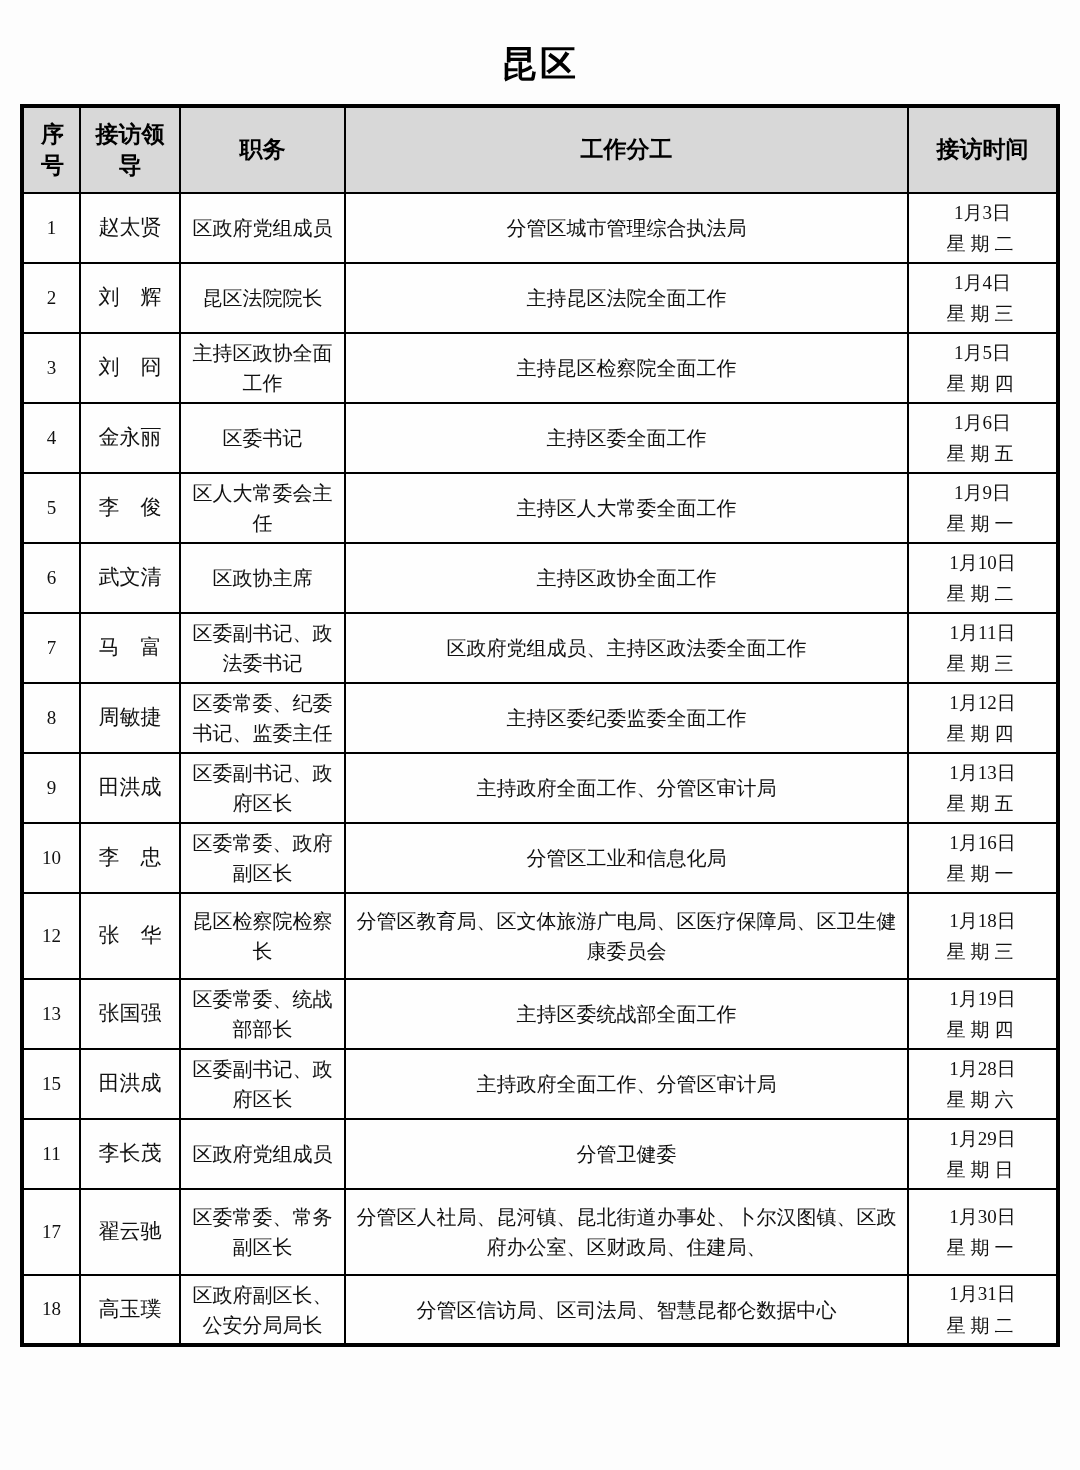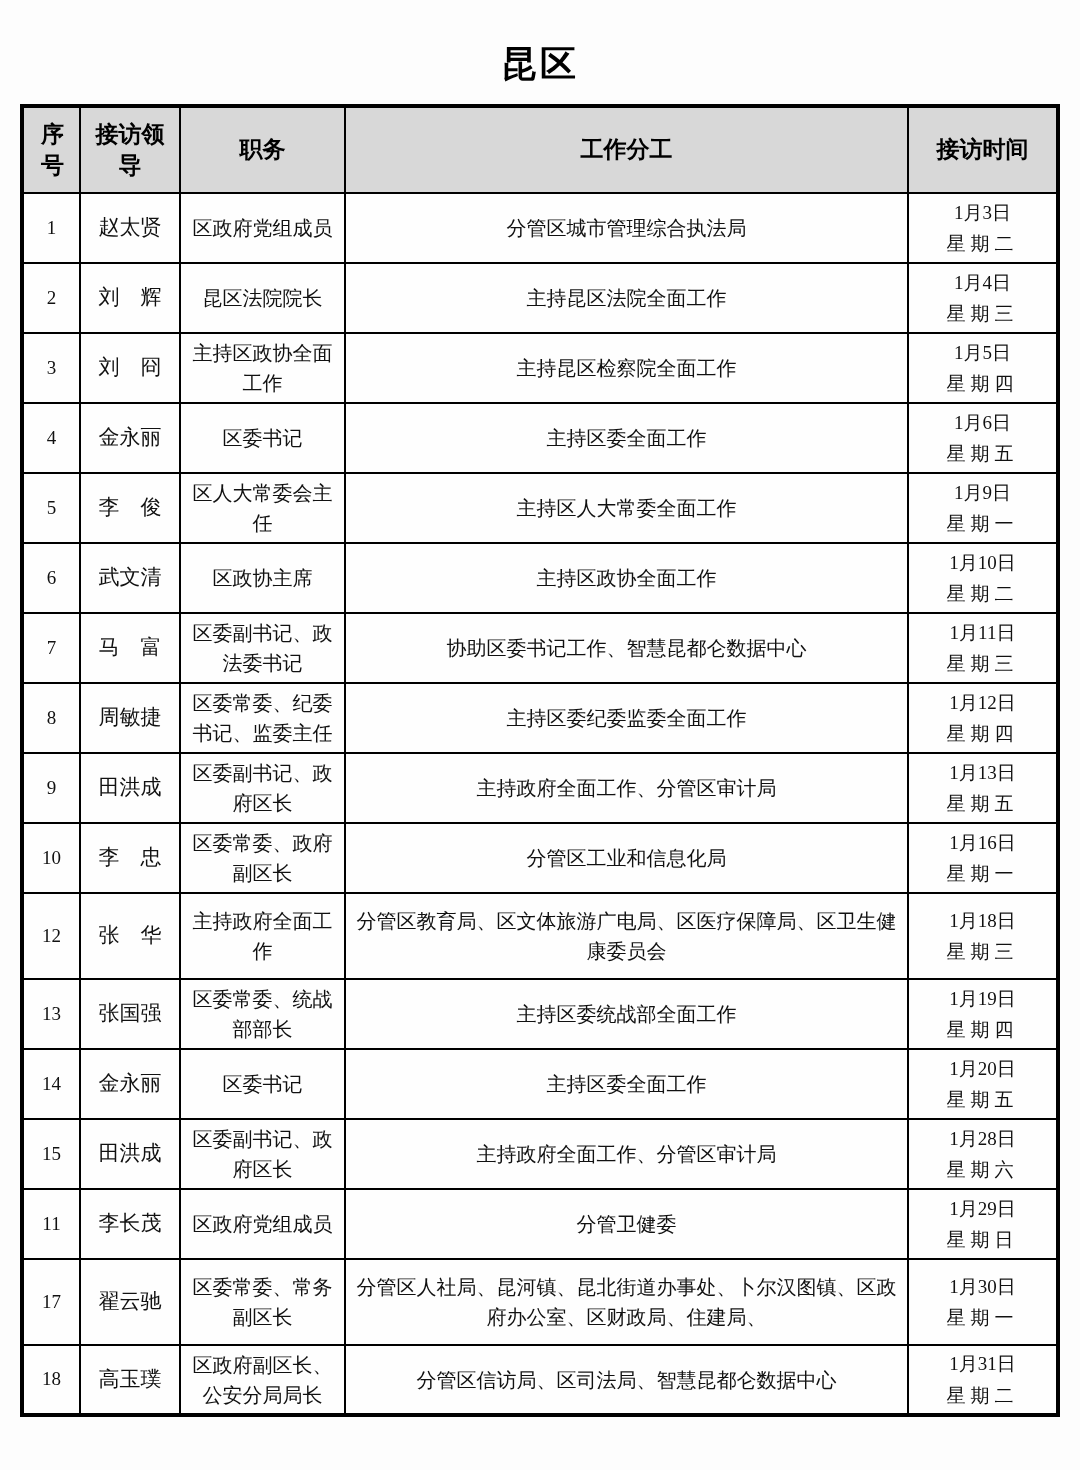--- a/index.html
+++ b/index.html
@@ -148,21 +148,21 @@
         <td class="cell-duty">主持区政协全面工作</td>
         <td class="cell-time">
           <span class="time-date">1月10日</span>
           <span class="time-week">星期二</span>
         </td>
       </tr>
       <tr>
         <td class="cell-no">7</td>
         <td class="cell-name">马　富</td>
         <td class="cell-title">区委副书记、政法委书记</td>
-        <td class="cell-duty">协助区委书记工作、智慧昆都仑数据中心</td>
+        <td class="cell-duty">区政府党组成员、主持区政法委全面工作</td>
         <td class="cell-time">
           <span class="time-date">1月11日</span>
           <span class="time-week">星期三</span>
         </td>
       </tr>
       <tr>
         <td class="cell-no">8</td>
         <td class="cell-name">周敏捷</td>
         <td class="cell-title">区委常委、纪委书记、监委主任</td>
         <td class="cell-duty">主持区委纪委监委全面工作</td>
@@ -187,48 +187,38 @@
         <td class="cell-title">区委常委、政府副区长</td>
         <td class="cell-duty">分管区工业和信息化局</td>
         <td class="cell-time">
           <span class="time-date">1月16日</span>
           <span class="time-week">星期一</span>
         </td>
       </tr>
       <tr>
         <td class="cell-no">12</td>
         <td class="cell-name">张　华</td>
-        <td class="cell-title">主持政府全面工作</td>
+        <td class="cell-title">昆区检察院检察长</td>
         <td class="cell-duty">分管区教育局、区文体旅游广电局、区医疗保障局、区卫生健康委员会</td>
         <td class="cell-time">
           <span class="time-date">1月18日</span>
           <span class="time-week">星期三</span>
         </td>
       </tr>
       <tr>
         <td class="cell-no">13</td>
         <td class="cell-name">张国强</td>
         <td class="cell-title">区委常委、统战部部长</td>
         <td class="cell-duty">主持区委统战部全面工作</td>
         <td class="cell-time">
           <span class="time-date">1月19日</span>
           <span class="time-week">星期四</span>
         </td>
       </tr>
       <tr>
-        <td class="cell-no">14</td>
-        <td class="cell-name">金永丽</td>
-        <td class="cell-title">区委书记</td>
-        <td class="cell-duty">主持区委全面工作</td>
-        <td class="cell-time">
-          <span class="time-date">1月20日</span>
-          <span class="time-week">星期五</span>
-        </td>
-      </tr>
-      <tr>
         <td class="cell-no">15</td>
         <td class="cell-name">田洪成</td>
         <td class="cell-title">区委副书记、政府区长</td>
         <td class="cell-duty">主持政府全面工作、分管区审计局</td>
         <td class="cell-time">
           <span class="time-date">1月28日</span>
           <span class="time-week">星期六</span>
         </td>
       </tr>
       <tr>

